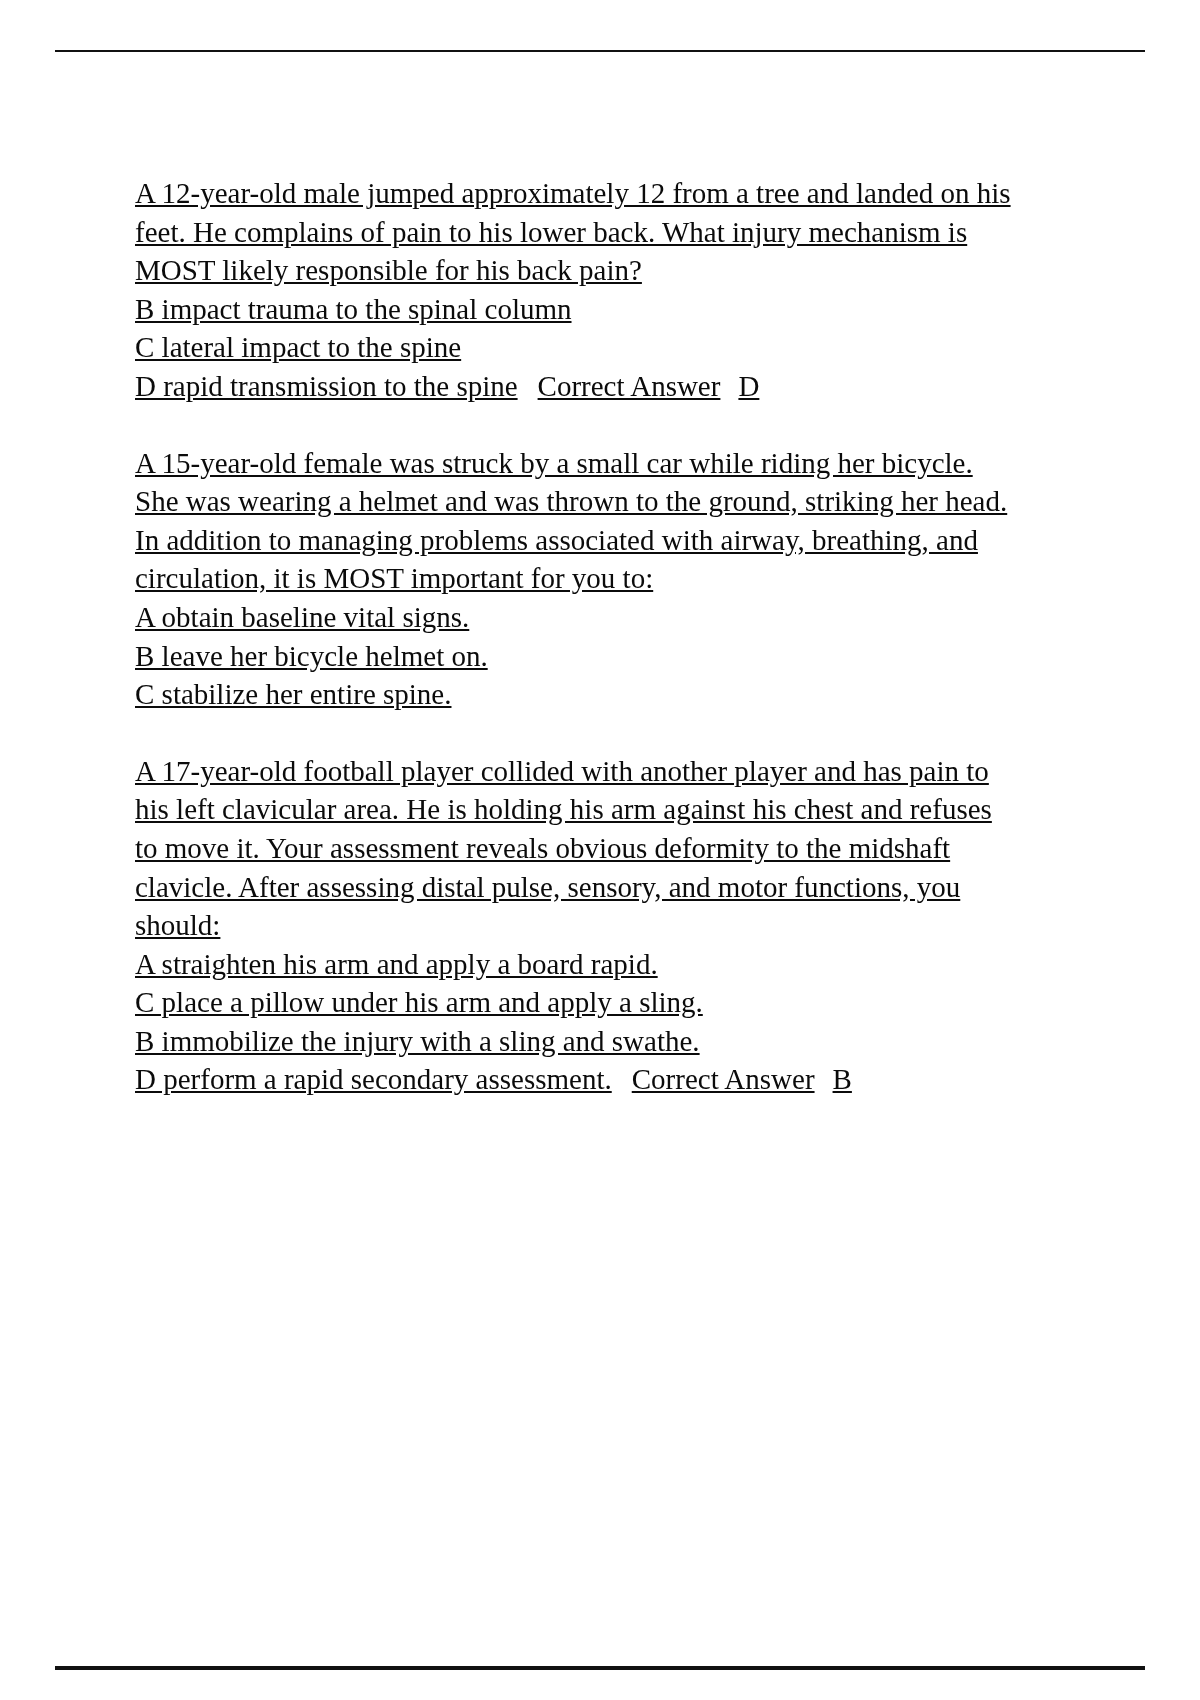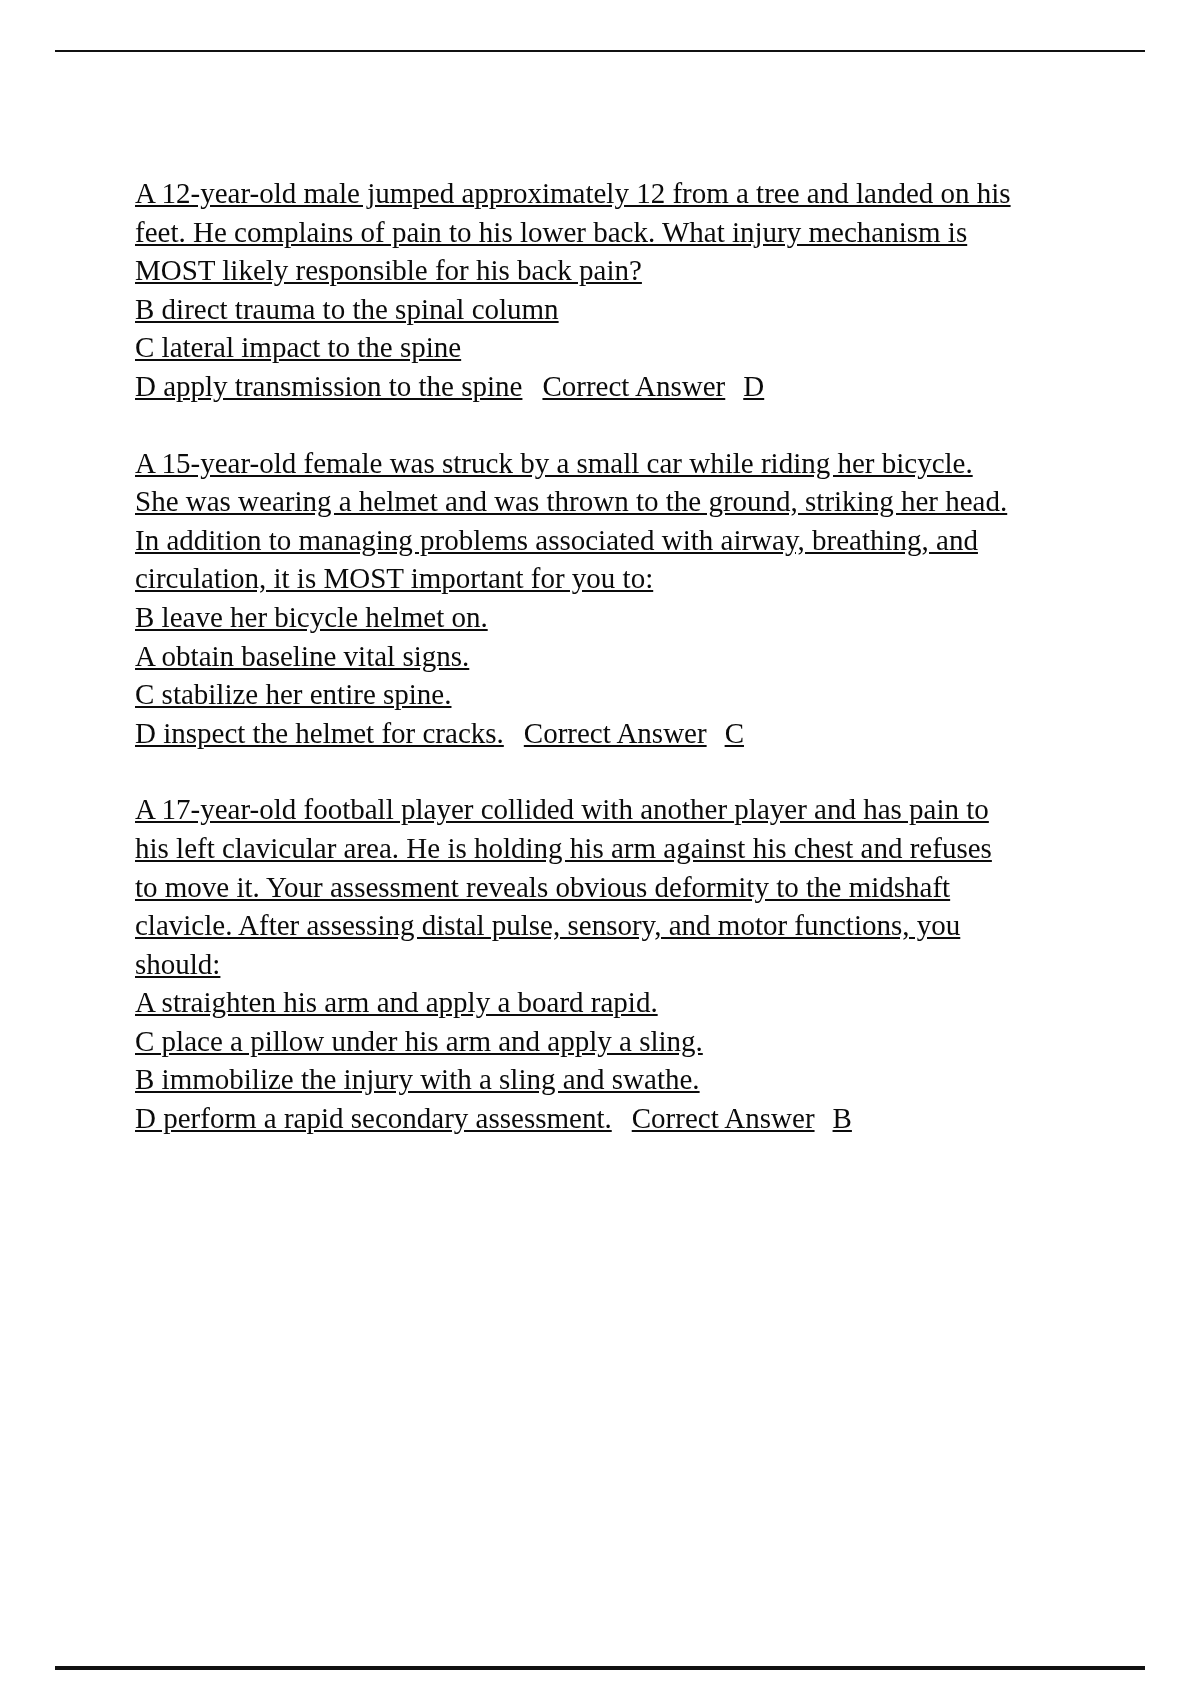--- a/index.html
+++ b/index.html
@@ -46,31 +46,30 @@
 </head>
 <body>
 
 <div class="rule rule-top"></div>
 
 <div class="content">
 
 
   <section class="question">
     <div class="stem">A 12-year-old male jumped approximately 12 from a tree and landed on his feet. He complains of pain to his lower back. What injury mechanism is MOST likely responsible for his back pain?</div>
-    <div class="option">B direct trauma to the spinal column</div>
+    <div class="option">B impact trauma to the spinal column</div>
     <div class="option">C lateral impact to the spine</div>
-    <div class="option"><span>D apply transmission to the spine</span><span class="correct-label">Correct Answer</span><span class="correct-value">D</span></div>
+    <div class="option"><span>D rapid transmission to the spine</span><span class="correct-label">Correct Answer</span><span class="correct-value">D</span></div>
   </section>
 
   <section class="question">
     <div class="stem">A 15-year-old female was struck by a small car while riding her bicycle. She was wearing a helmet and was thrown to the ground, striking her head. In addition to managing problems associated with airway, breathing, and circulation, it is MOST important for you to:</div>
+    <div class="option">A obtain baseline vital signs.</div>
     <div class="option">B leave her bicycle helmet on.</div>
-    <div class="option">A obtain baseline vital signs.</div>
     <div class="option">C stabilize her entire spine.</div>
-    <div class="option"><span>D inspect the helmet for cracks.</span><span class="correct-label">Correct Answer</span><span class="correct-value">C</span></div>
   </section>
 
   <section class="question">
     <div class="stem">A 17-year-old football player collided with another player and has pain to his left clavicular area. He is holding his arm against his chest and refuses to move it. Your assessment reveals obvious deformity to the midshaft clavicle. After assessing distal pulse, sensory, and motor functions, you should:</div>
     <div class="option">A straighten his arm and apply a board rapid.</div>
     <div class="option">C place a pillow under his arm and apply a sling.</div>
     <div class="option">B immobilize the injury with a sling and swathe.</div>
     <div class="option"><span>D perform a rapid secondary assessment.</span><span class="correct-label">Correct Answer</span><span class="correct-value">B</span></div>
   </section>
 

